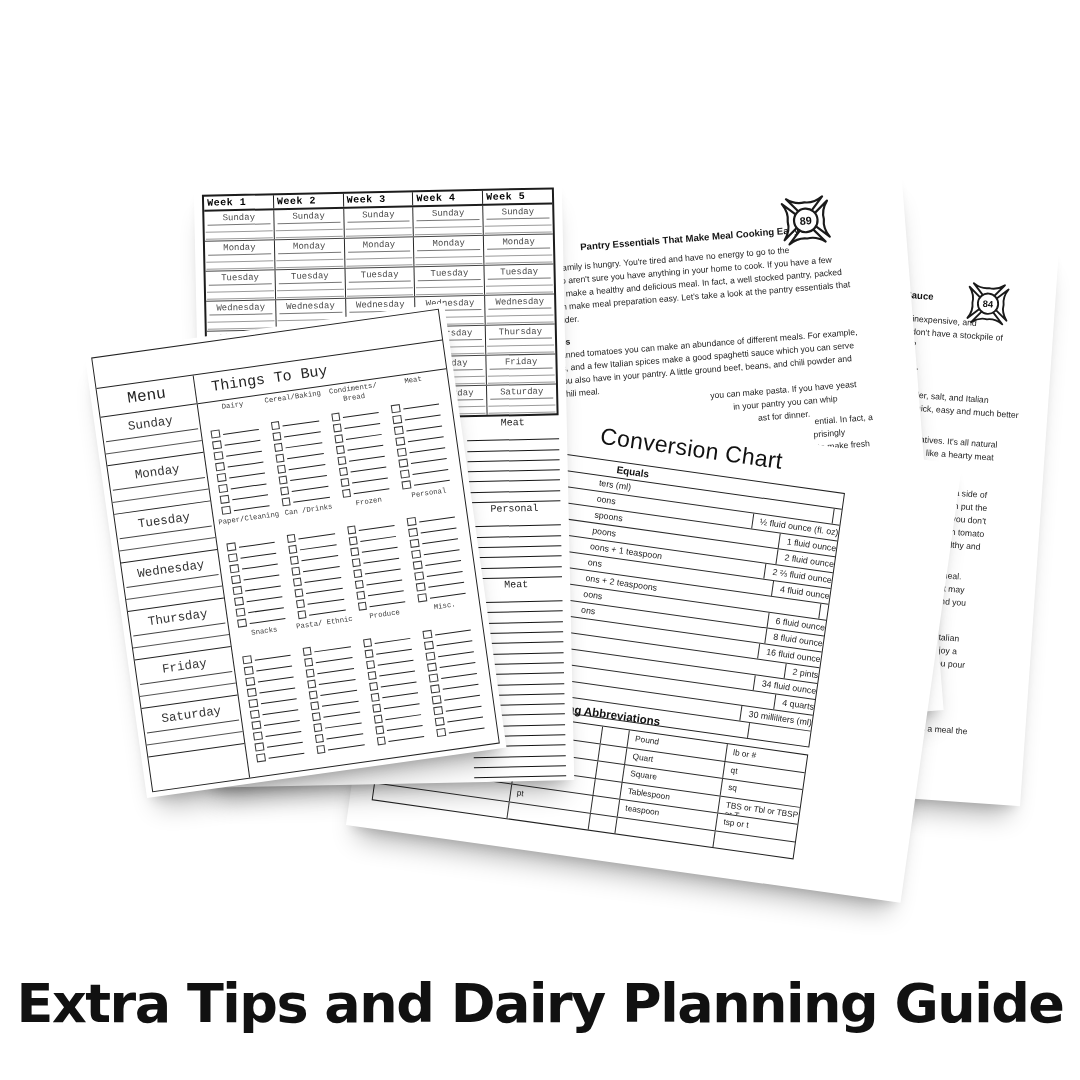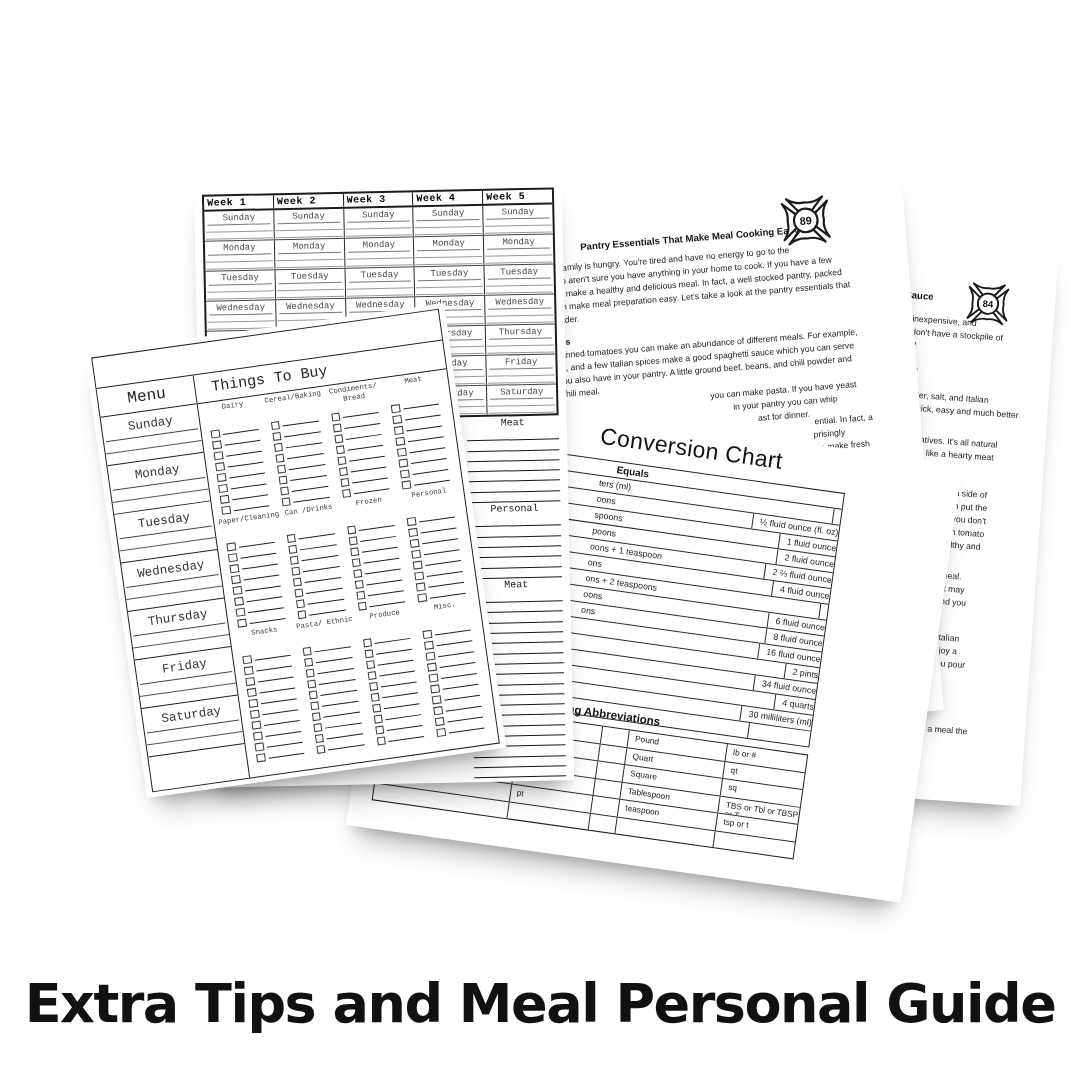--- a/index.html
+++ b/index.html
@@ -1063,13 +1063,13 @@
                 <span class="cb"></span>
                 <div class="cb-line"></div>
               </div>
             </div>
           </div>
         </div>
     </div>
   </div>
 </div>
 
-<div id="page-title">Extra Tips and Meal Personal Guide</div>
+<div id="page-title">Extra Tips and Dairy Planning Guide</div>
 
 </body></html>

